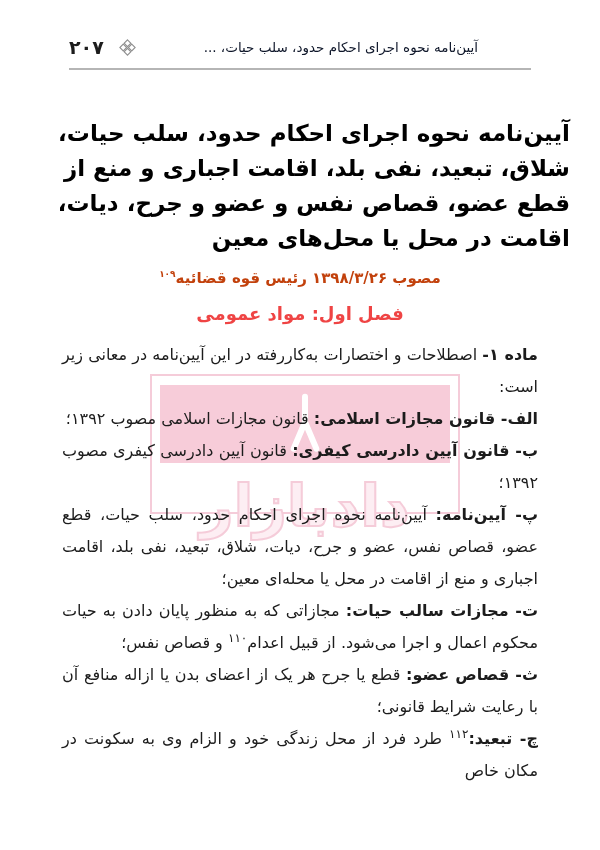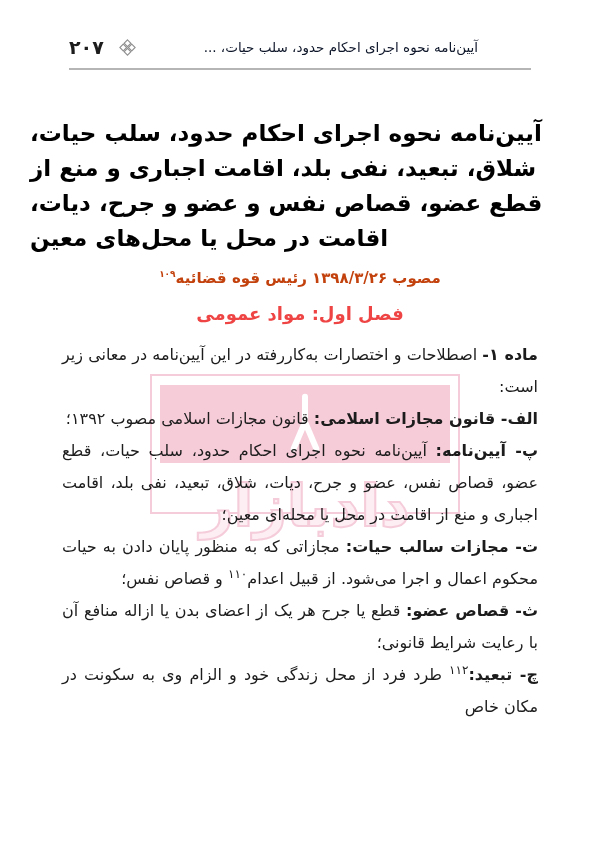--- a/index.html
+++ b/index.html
@@ -23,21 +23,21 @@
     flex:1;font-size:13.5px;color:#0f172a;text-align:center;
     white-space:nowrap;overflow:hidden;
   }
   .ornament{flex:0 0 auto;display:flex;align-items:center;}
   .pagenum{flex:0 0 auto;font-size:19px;font-weight:bold;letter-spacing:1px;}
   .header-rule{height:2px;background:#b5b5b5;margin-top:8px;}
   
   main{position:relative;z-index:2;}
   .doc-title{
     margin:46px 30px 0 30px;
-    text-align:left;
+    text-align:right;
     font-size:23px;line-height:35px;font-weight:bold;color:#000;
   }
   .subtitle{
     margin-top:13px;text-align:center;
     font-size:15px;font-weight:bold;color:#c2410c;
   }
   .subtitle sup{font-size:9px;}
   .section-heading{
     margin:16px 0 0 0;text-align:center;
     font-size:18px;font-weight:bold;color:#ef4444;
@@ -108,20 +108,21 @@
 
     <div class="subtitle">
       <span>مصوب ۱۳۹۸/۳/۲۶ رئیس قوه قضائیه</span><sup>۱۰۹</sup>
     </div>
 
     <h2 class="section-heading">فصل اول: مواد عمومی</h2>
 
     <div class="body-text">
         <p><span class="b">ماده ۱-</span><span> اصطلاحات و اختصارات به‌کاررفته در این آیین‌نامه در معانی زیر است:</span></p>
         <p><span class="b">الف- قانون مجازات اسلامی:</span><span> قانون مجازات اسلامی مصوب ۱۳۹۲؛</span></p>
+        <p><span class="b">ب- قانون آیین دادرسی کیفری:</span><span> قانون آیین دادرسی کیفری مصوب ۱۳۹۲؛</span></p>
         <p><span class="b">پ- آیین‌نامه:</span><span> آیین‌نامه نحوه اجرای احکام حدود، سلب حیات، قطع عضو، قصاص نفس، عضو و جرح، دیات، شلاق، تبعید، نفی بلد، اقامت اجباری و منع از اقامت در محل یا محله‌ای معین؛</span></p>
         <p><span class="b">ت- مجازات سالب حیات:</span><span> مجازاتی که به منظور پایان دادن به حیات محکوم اعمال و اجرا می‌شود. از قبیل اعدام</span><sup>۱۱۰</sup><span> و قصاص نفس؛</span></p>
         <p><span class="b">ث- قصاص عضو:</span><span> قطع یا جرح هر یک از اعضای بدن یا ازاله منافع آن با رعایت شرایط قانونی؛</span></p>
         <p><span class="b">چ- تبعید:</span><sup>۱۱۲</sup><span> طرد فرد از محل زندگی خود و الزام وی به سکونت در مکان خاص</span></p>
       </div>
   </main>
 
   <div class="watermark">
     <div class="wm-box">
       <svg width="40" height="78" viewBox="0 0 60 110">

